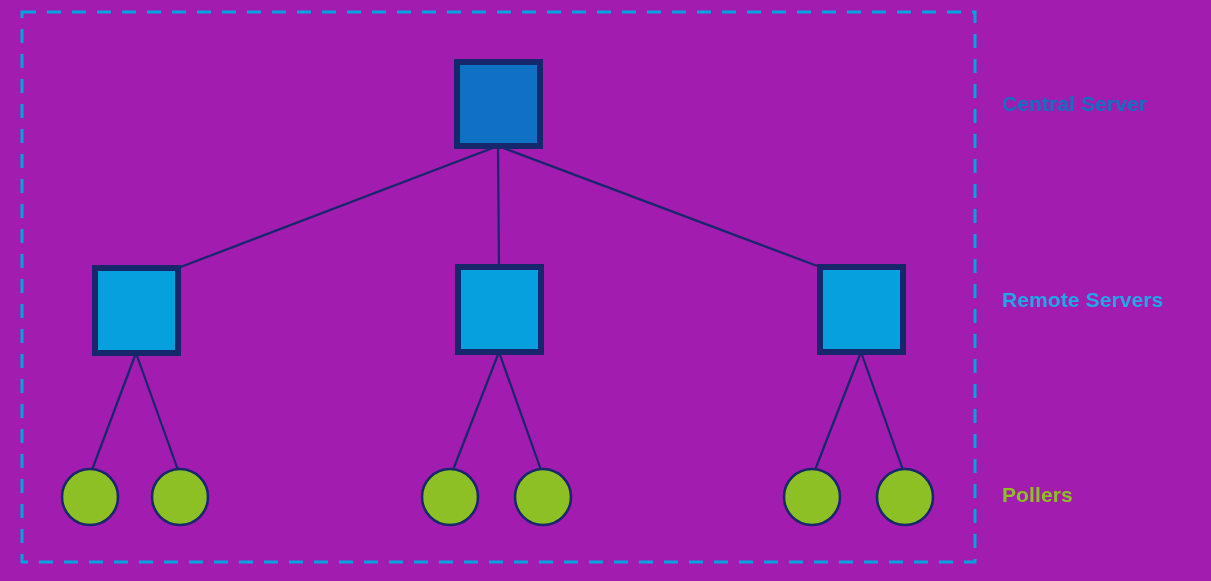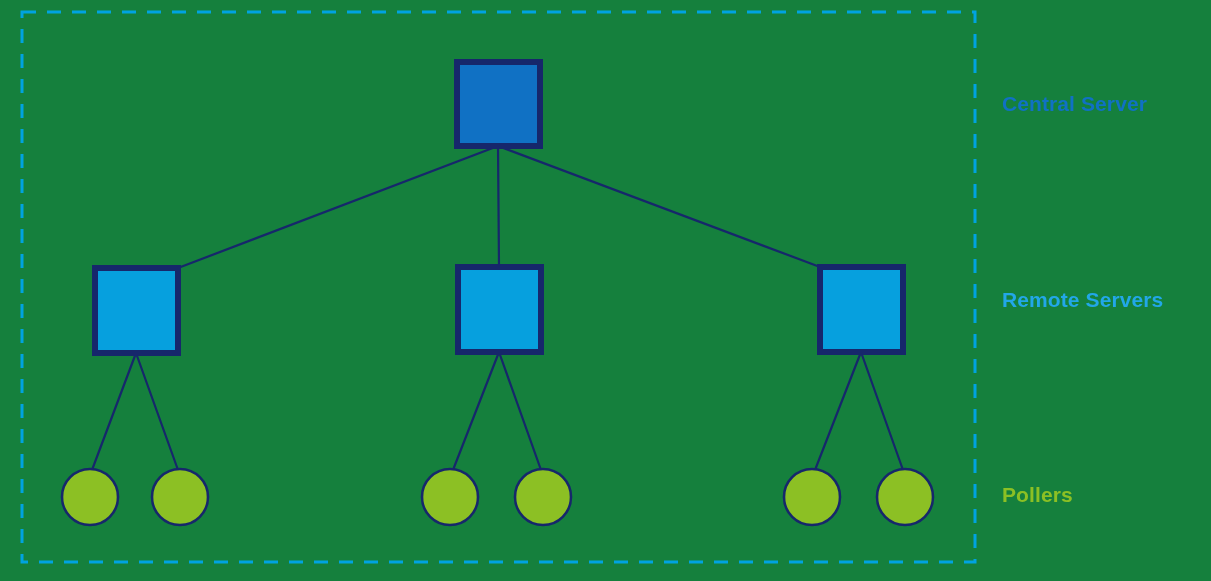--- a/index.html
+++ b/index.html
@@ -8,21 +8,21 @@
     padding: 0;
     background: #ffffff;
   }
   body {
     font-family: "Liberation Sans", sans-serif;
   }
   #diagram-root {
     position: relative;
     width: 1211px;
     height: 581px;
-    background: #15803d;
+    background: #a21caf;
     overflow: hidden;
   }
   #topology-svg {
     display: block;
     width: 1211px;
     height: 581px;
   }
   .tier-label {
     font-family: "Liberation Sans", sans-serif;
     font-size: 21px;

